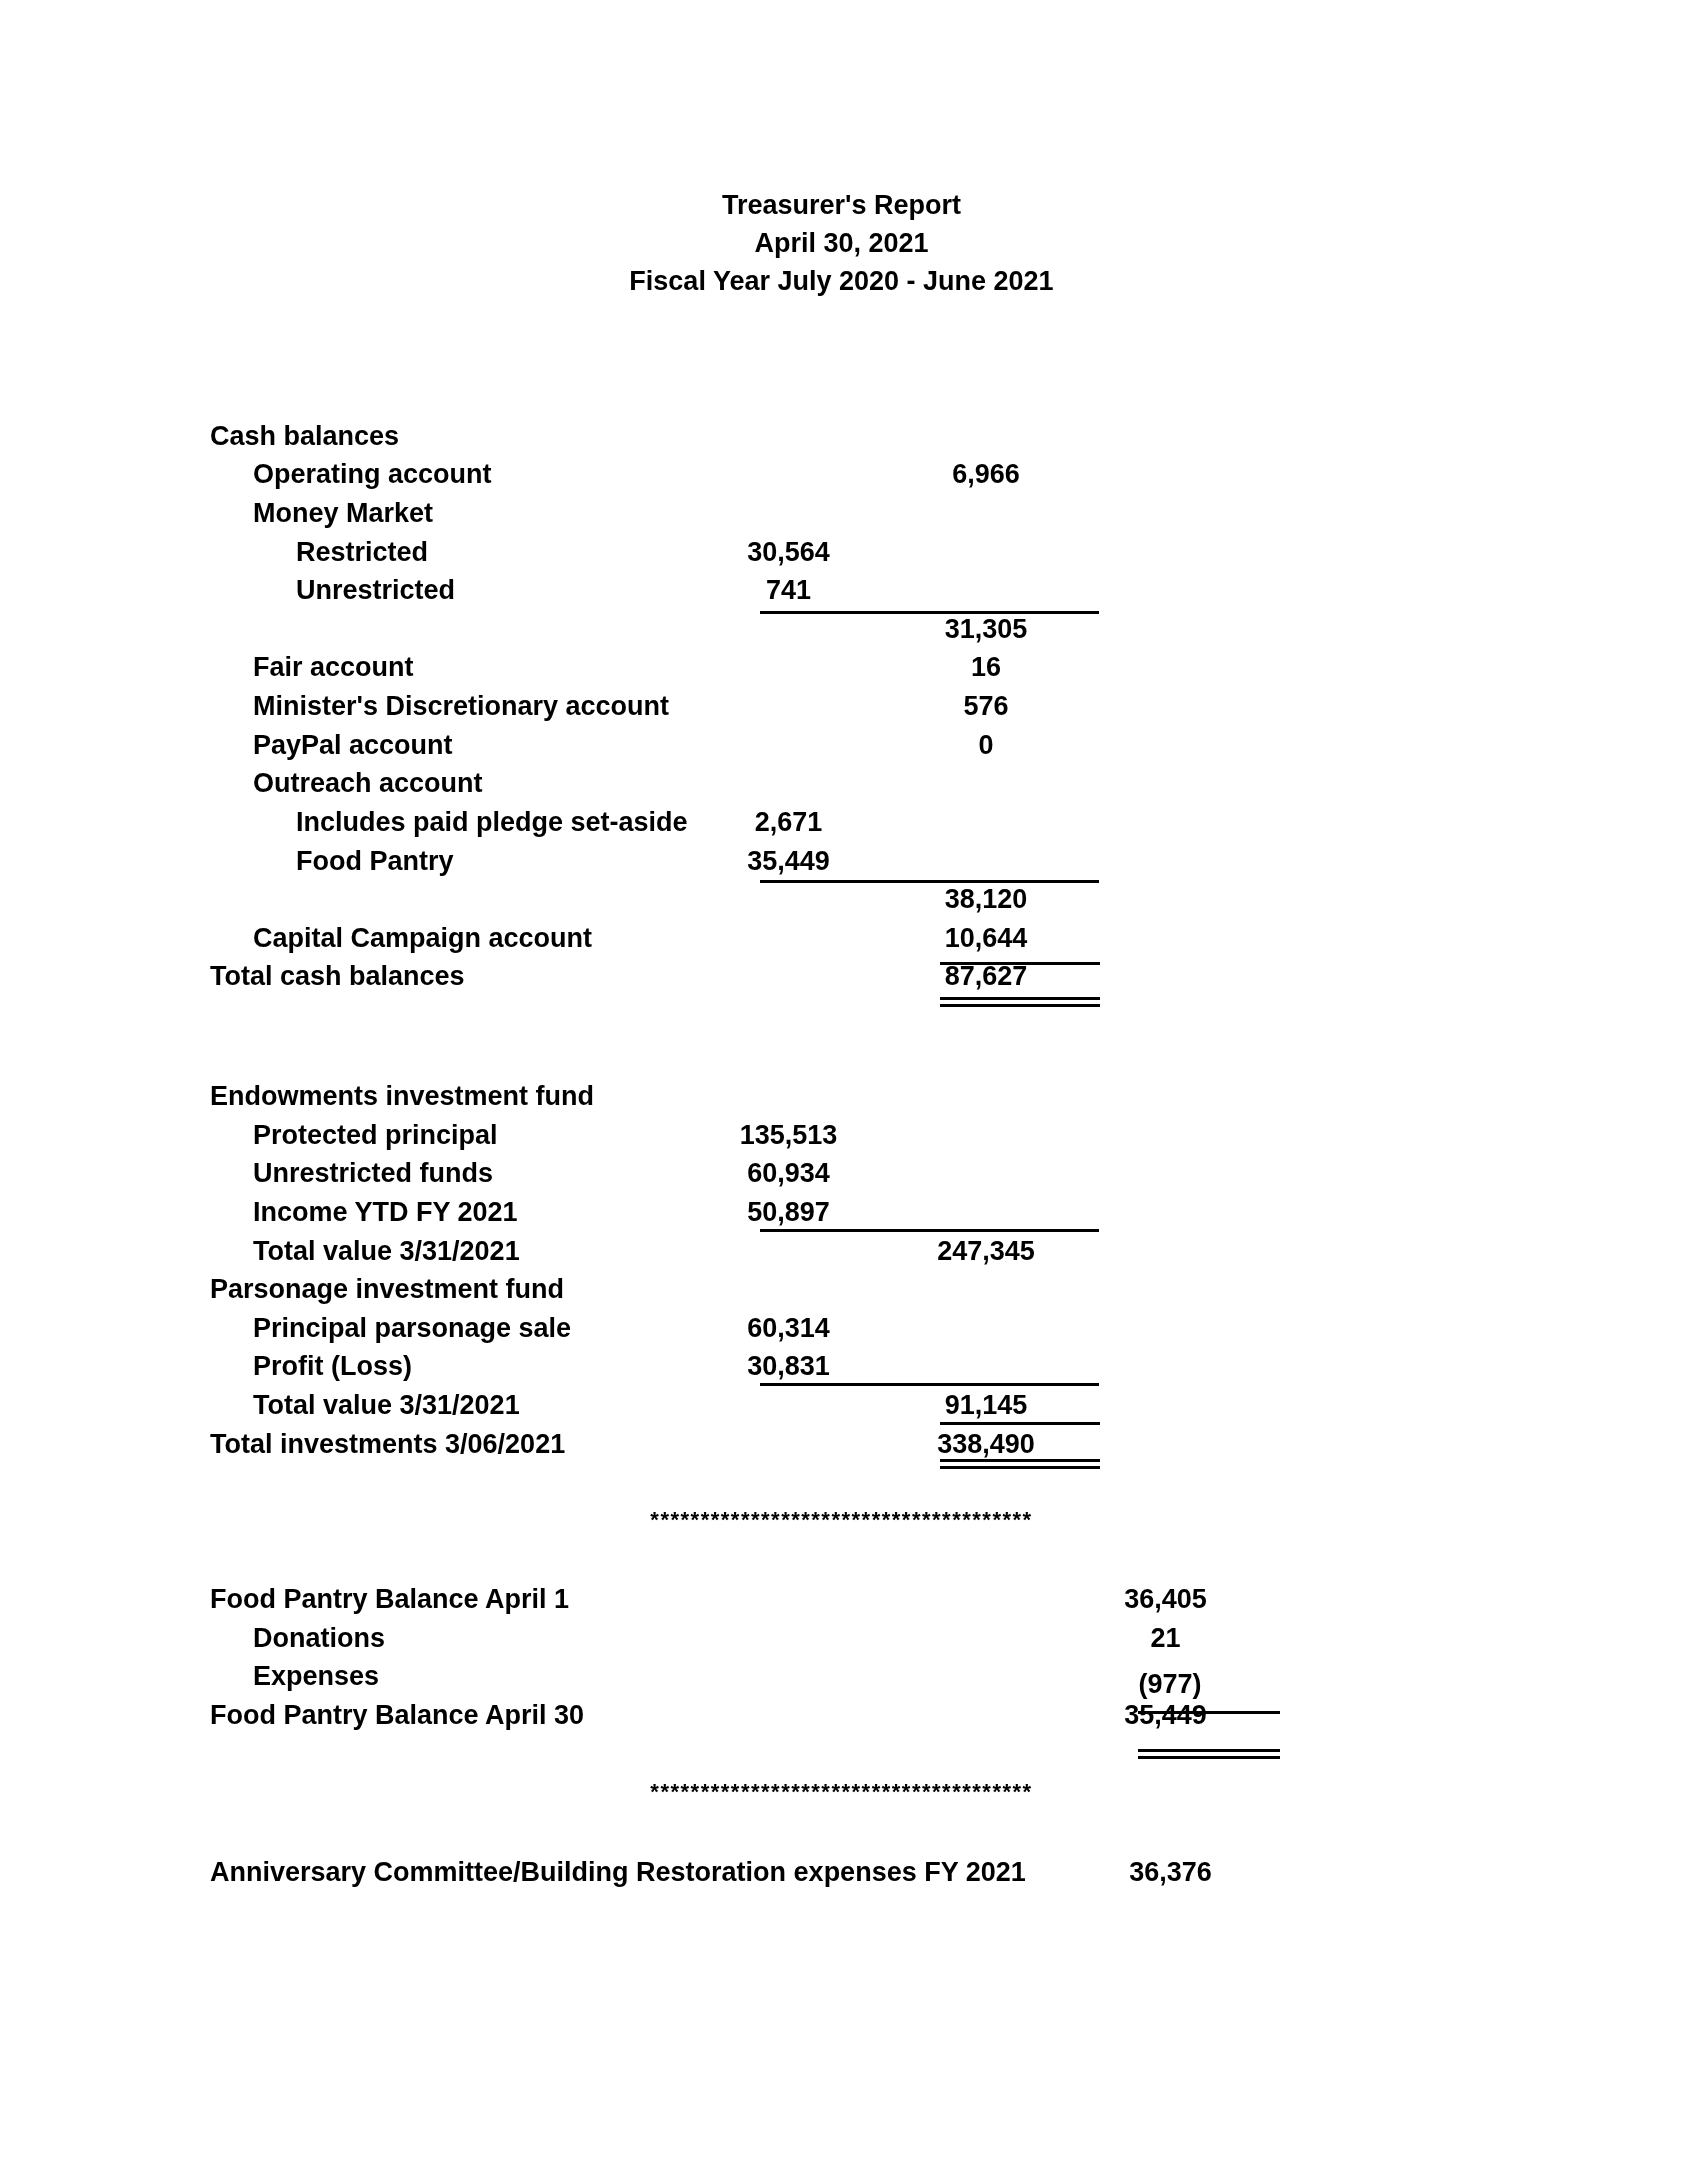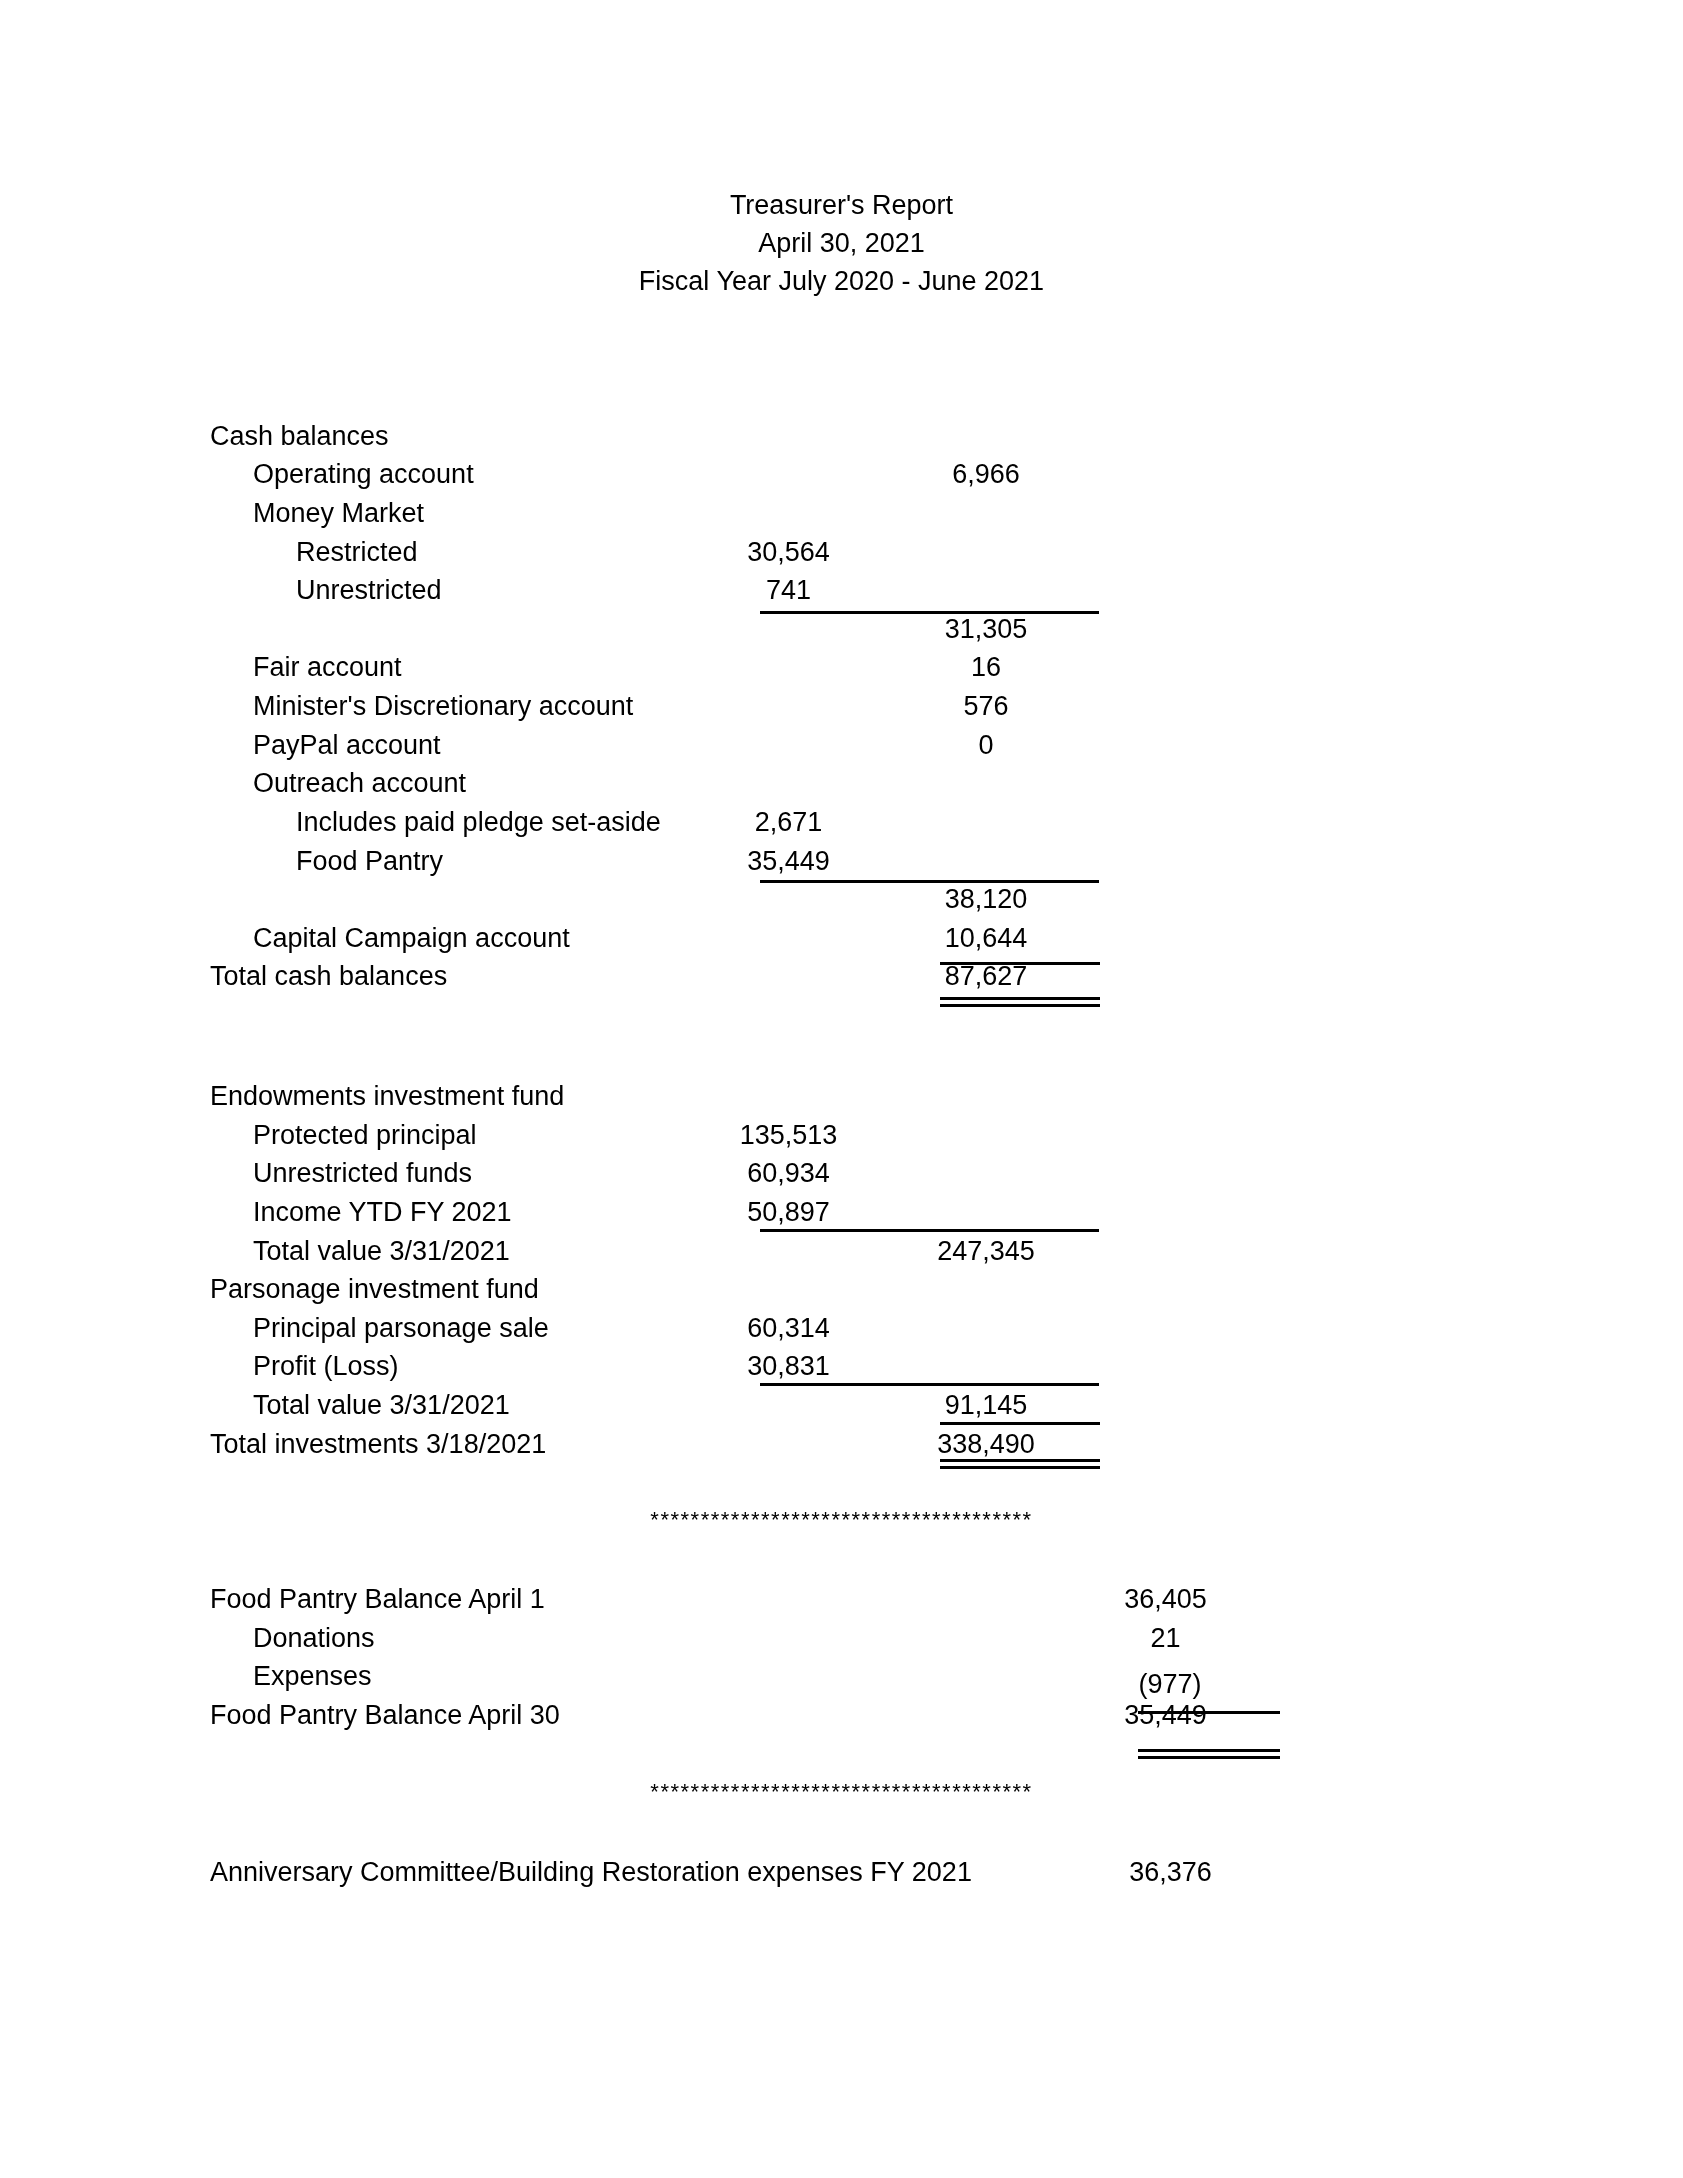--- a/index.html
+++ b/index.html
@@ -1,18 +1,18 @@
 <!DOCTYPE html>
 <html><head>
 <meta charset="utf-8">
 <style>
   html, body { margin:0; padding:0; background:#ffffff; }
   body { width:1683px; height:2178px; position:relative; overflow:hidden;
          font-family:"Liberation Sans", sans-serif; color:#000; }
-  .page { position:absolute; left:0; top:0; width:1683px; height:1662px; }
+  .page { position:absolute; left:0; top:0; width:1683px; height:1662px;font-weight:bold; }
   .title { position:absolute; left:0; width:1683px; text-align:center;
            font-size:27px; line-height:38px; }
   .row { position:absolute; left:0; width:1683px; height:38px; }
   .lbl { position:absolute; font-size:27px; line-height:38px; white-space:nowrap; }
   .l0 { left:210px; } .l1 { left:253px; } .l2 { left:296px; }
   .num { position:absolute; font-size:27px; line-height:38px; text-align:center; white-space:nowrap; }
   .c1 { left:693px; width:191px; }
   .c2 { left:891px; width:190px; }
   .c3 { left:1069px; width:193px; }
   .c3p { left:1069px; width:202px;margin-top:8px; }
@@ -124,21 +124,21 @@
     <span class="lbl l1">Profit (Loss)</span>
     <span class="num c1">30,831</span>
   </div>
   <div class="rule r1" style="top:1383px"></div>
   <div class="row" style="top:1386px">
     <span class="lbl l1">Total value 3/31/2021</span>
     <span class="num c2">91,145</span>
   </div>
   <div class="rule r2" style="top:1422px"></div>
   <div class="row" style="top:1425px">
-    <span class="lbl l0">Total investments 3/18/2021</span>
+    <span class="lbl l0">Total investments 3/06/2021</span>
     <span class="num c2">338,490</span>
   </div>
   <div class="rule r2" style="top:1459px"></div>
   <div class="rule r2" style="top:1466px"></div>
 
   <div class="stars" style="top:1505px">**************************************</div>
 
   <div class="row" style="top:1580px">
     <span class="lbl l0">Food Pantry Balance April 1</span>
     <span class="num c3">36,405</span>

